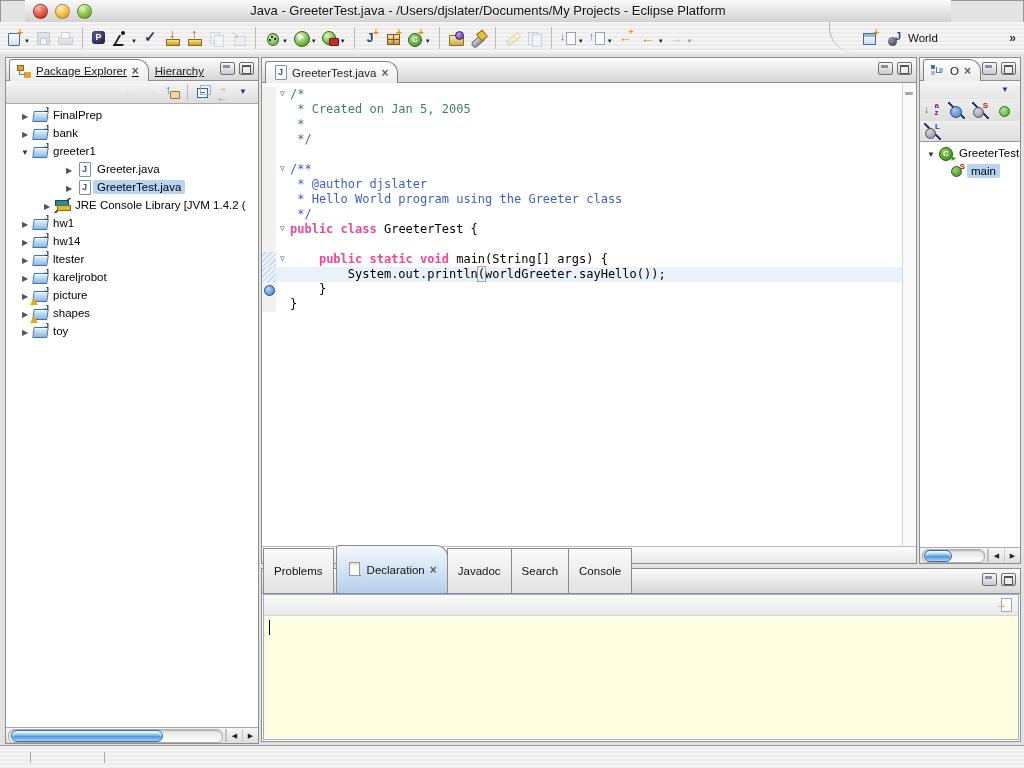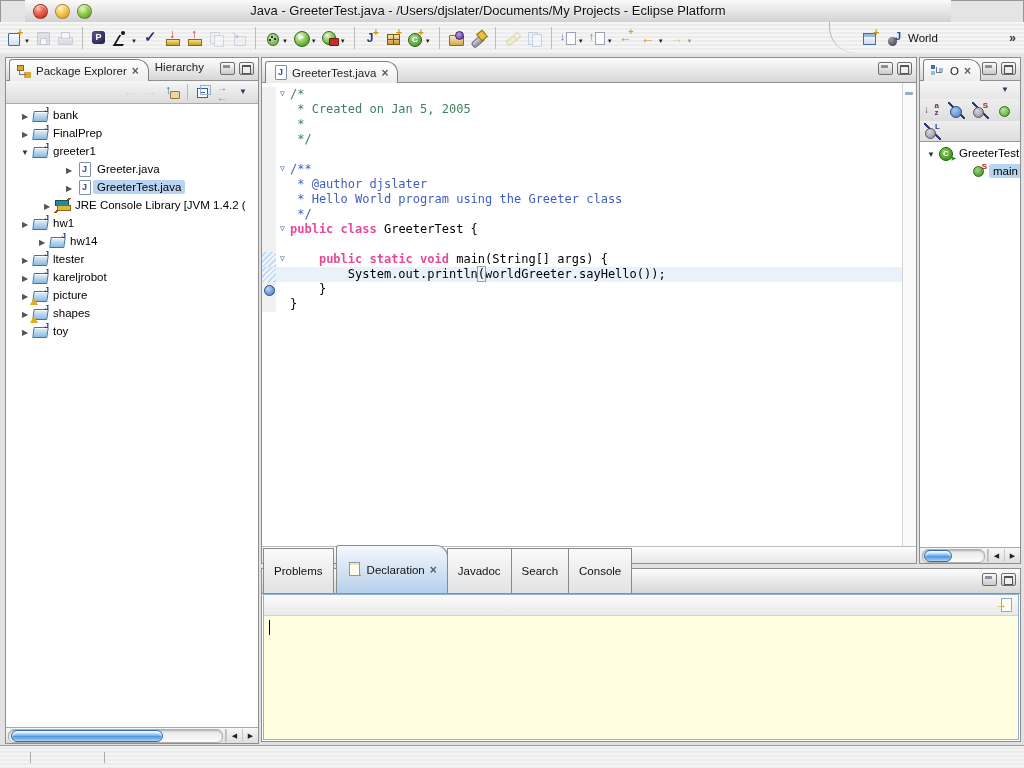--- a/index.html
+++ b/index.html
@@ -367,21 +367,21 @@
         <span>World</span>
       </span>
       <span class="overflow">»</span>
     </div>
   </div>
 
   <div class="workbench">
 
     <div class="view view-pe">
       <div class="tabrow">
-        <div id="pe-tabs" style="display:flex;align-items:flex-start;">
+        <div id="pe-tabs" style="display:flex;align-items:flex-end;text-decoration:underline;">
             <div class="tab active">
               <span class="tic tic-pe-tab"></span>
               <span>Package Explorer</span>
               <span class="tclose"></span>
             </div>
             <div class="tab">
               <span>Hierarchy</span>
             </div>
           </div>
         <div class="winbtns">
@@ -407,26 +407,26 @@
             <span class="ic ic-link-editor"></span>
           </span>
           <span class="vbtn">
             <span class="ic ic-menu-chevron"></span>
           </span>
         </div>
       <div class="tree" id="pe-tree">
           <div class="trow" style="padding-left: 12px;">
             <span class="arrow closed"></span>
             <span class="tic tic-jproject"></span>
+            <span class="tlabel">FinalPrep</span>
+          </div>
+          <div class="trow" style="padding-left: 12px;">
+            <span class="arrow closed"></span>
+            <span class="tic tic-jproject"></span>
             <span class="tlabel">bank</span>
-          </div>
-          <div class="trow" style="padding-left: 12px;">
-            <span class="arrow closed"></span>
-            <span class="tic tic-jproject"></span>
-            <span class="tlabel">FinalPrep</span>
           </div>
           <div class="trow" style="padding-left: 12px;">
             <span class="arrow open"></span>
             <span class="tic tic-jproject"></span>
             <span class="tlabel">greeter1</span>
           </div>
           <div class="trow" style="padding-left: 56px;">
             <span class="arrow closed"></span>
             <span class="tic tic-jfile"></span>
             <span class="tlabel">Greeter.java</span>
@@ -439,21 +439,21 @@
           <div class="trow" style="padding-left: 34px;">
             <span class="arrow closed"></span>
             <span class="tic tic-library"></span>
             <span class="tlabel">JRE Console Library [JVM 1.4.2 (</span>
           </div>
           <div class="trow" style="padding-left: 12px;">
             <span class="arrow closed"></span>
             <span class="tic tic-jproject"></span>
             <span class="tlabel">hw1</span>
           </div>
-          <div class="trow" style="padding-left: 29px;">
+          <div class="trow" style="padding-left: 12px;">
             <span class="arrow closed"></span>
             <span class="tic tic-jproject"></span>
             <span class="tlabel">hw14</span>
           </div>
           <div class="trow" style="padding-left: 12px;">
             <span class="arrow closed"></span>
             <span class="tic tic-jproject"></span>
             <span class="tlabel">ltester</span>
           </div>
           <div class="trow" style="padding-left: 12px;">
@@ -630,21 +630,21 @@
           </span>
         </div>
       <div class="tree" id="ol-tree">
           <div class="trow" style="padding-left: 4px;">
             <span class="arrow open"></span>
             <span class="tic tic-class-run">
               <i class="run-deco"></i>
             </span>
             <span class="tlabel">GreeterTest</span>
           </div>
-          <div class="trow" style="padding-left: 38px;">
+          <div class="trow" style="padding-left: 16px;">
             <span class="arrow none"></span>
             <span class="tic tic-method-static"></span>
             <span class="tlabel selected">main</span>
           </div>
         </div>
       <div class="aqua-h">
         <div class="aqua-track">
           <div class="aqua-thumb" style="left:1px;width:26px;"></div>
         </div>
         <div class="aqua-btns">

